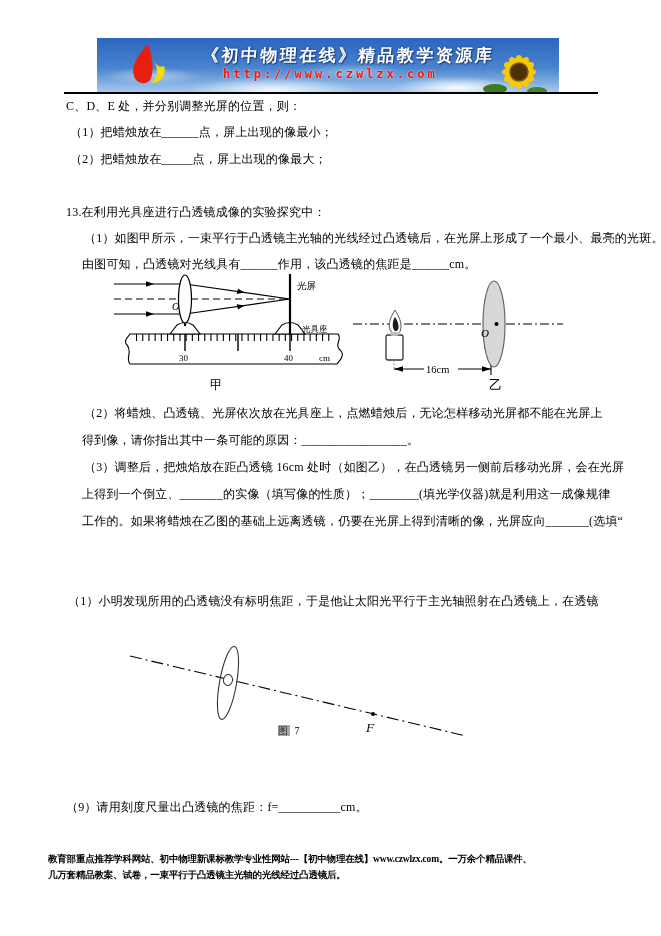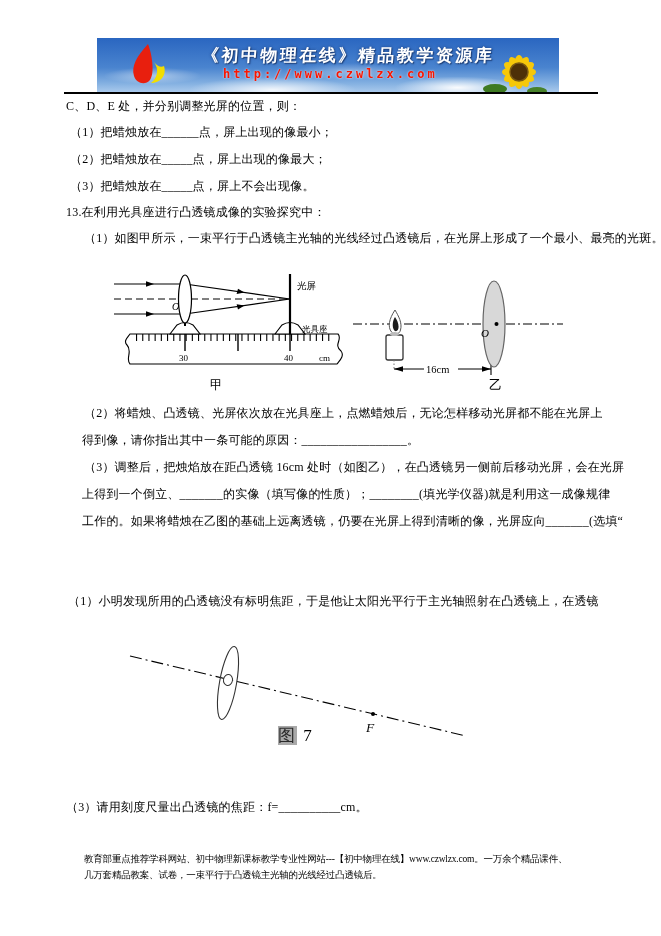--- a/index.html
+++ b/index.html
@@ -22,25 +22,25 @@
     text-shadow:0 0 2px rgba(255,255,255,.85);}
   .logo-svg{position:absolute;left:24px;top:4px;}
   .flower-svg{position:absolute;right:6px;top:14px;}
   .sep{position:absolute;left:64px;top:92px;width:534px;height:2px;background:#000;}
 
   
   .ln{position:absolute;font-size:12px;line-height:18px;white-space:nowrap;letter-spacing:.2px;}
 
   
   .fig{position:absolute;}
-  .fig7-caption{position:absolute;left:278px;top:724px;font-size:17px;letter-spacing:2px;}
+  .fig7-caption{position:absolute;left:278px;top:724px;font-size:10px;letter-spacing:2px;}
   .hl{background:#a9a9a9;color:#2a2a2a;}
 
   
-  .footer-line{position:absolute;left:84px;width:534px;font-size:9.5px;font-weight:normal;
+  .footer-line{position:absolute;left:48px;width:534px;font-size:9.5px;font-weight:bold;
     letter-spacing:-.2px;white-space:nowrap;}
   .f1{top:853px;} .f2{top:869px;}
 
   svg text{font-family:"Liberation Serif","DejaVu Serif",serif;}
 </style>
 </head>
 <body>
 
 <div class="page">
 
@@ -66,24 +66,24 @@
       </g>
       <ellipse cx="16" cy="37" rx="12" ry="5" fill="#3e7a22"></ellipse>
       <ellipse cx="58" cy="39" rx="10" ry="4" fill="#48822a"></ellipse>
     </svg>
   </div>
   <div class="sep"></div>
 
   <div class="ln" style="left:66px;top:97px">C、D、E 处，并分别调整光屏的位置，则：</div>
   <div class="ln" style="left:70px;top:123px">（1）把蜡烛放在______点，屏上出现的像最小；</div>
   <div class="ln" style="left:70px;top:150px">（2）把蜡烛放在_____点，屏上出现的像最大；</div>
-  <div class="ln" style="left:70px;top:177px">（3）把蜡烛放在_____点，屏上不会出现像。</div>
 
   <div class="ln" style="left:66px;top:203px">13.在利用光具座进行凸透镜成像的实验探究中：</div>
   <div class="ln" style="left:84px;top:229px">（1）如图甲所示，一束平行于凸透镜主光轴的光线经过凸透镜后，在光屏上形成了一个最小、最亮的光斑。</div>
+  <div class="ln" style="left:82px;top:255px">由图可知，凸透镜对光线具有______作用，该凸透镜的焦距是______cm。</div>
 
   <svg class="fig" style="left:100px;top:272px" width="250" height="122" viewBox="0 0 250 122">
 
     <path d="M30,62 H238 C243,67 233,73 241,79 C245,84 239,89 237,92 H30 C25,87 33,79 27,73 C23,69 28,65 30,62 Z" fill="#fff" stroke="#000" stroke-width="1.1"></path>
 
     <line x1="36" y1="65.5" x2="234" y2="65.5" stroke="#000" stroke-width="7" stroke-dasharray="1.1 5.1"></line>
     <line x1="85" y1="62" x2="85" y2="79" stroke="#000" stroke-width="1.4"></line>
     <line x1="138" y1="62" x2="138" y2="79" stroke="#000" stroke-width="1.4"></line>
     <line x1="190" y1="62" x2="190" y2="79" stroke="#000" stroke-width="1.4"></line>
     <text x="79" y="89" font-size="9">30</text>
@@ -150,18 +150,18 @@
 
   <svg class="fig" style="left:118px;top:638px" width="352" height="105" viewBox="0 0 352 105">
     <line x1="12" y1="18" x2="348" y2="98" stroke="#000" stroke-width="1.1" stroke-dasharray="12 4 2 4"></line>
     <ellipse cx="110" cy="45" rx="8.5" ry="37" transform="rotate(10 110 45)" fill="none" stroke="#333" stroke-width="1.1"></ellipse>
     <ellipse cx="110" cy="42" rx="4.5" ry="5.5" transform="rotate(10 110 42)" fill="#fff" stroke="#333" stroke-width="1"></ellipse>
     <circle cx="255" cy="76" r="2" fill="#000"></circle>
     <text x="248" y="94" font-size="13.5" font-style="italic">F</text>
   </svg>
   <div class="fig7-caption"><span class="hl">图</span><span> 7</span></div>
 
-  <div class="ln" style="left:66px;top:798px">（3）请用刻度尺量出凸透镜的焦距：f=__________cm。</div>
+  <div class="ln" style="left:66px;top:798px">（9）请用刻度尺量出凸透镜的焦距：f=__________cm。</div>
 
   <div class="footer-line f1">教育部重点推荐学科网站、初中物理新课标教学专业性网站---【初中物理在线】www.czwlzx.com。一万余个精品课件、</div>
   <div class="footer-line f2">几万套精品教案、试卷，一束平行于凸透镜主光轴的光线经过凸透镜后。</div>
 
 </div>
 
 </body></html>

